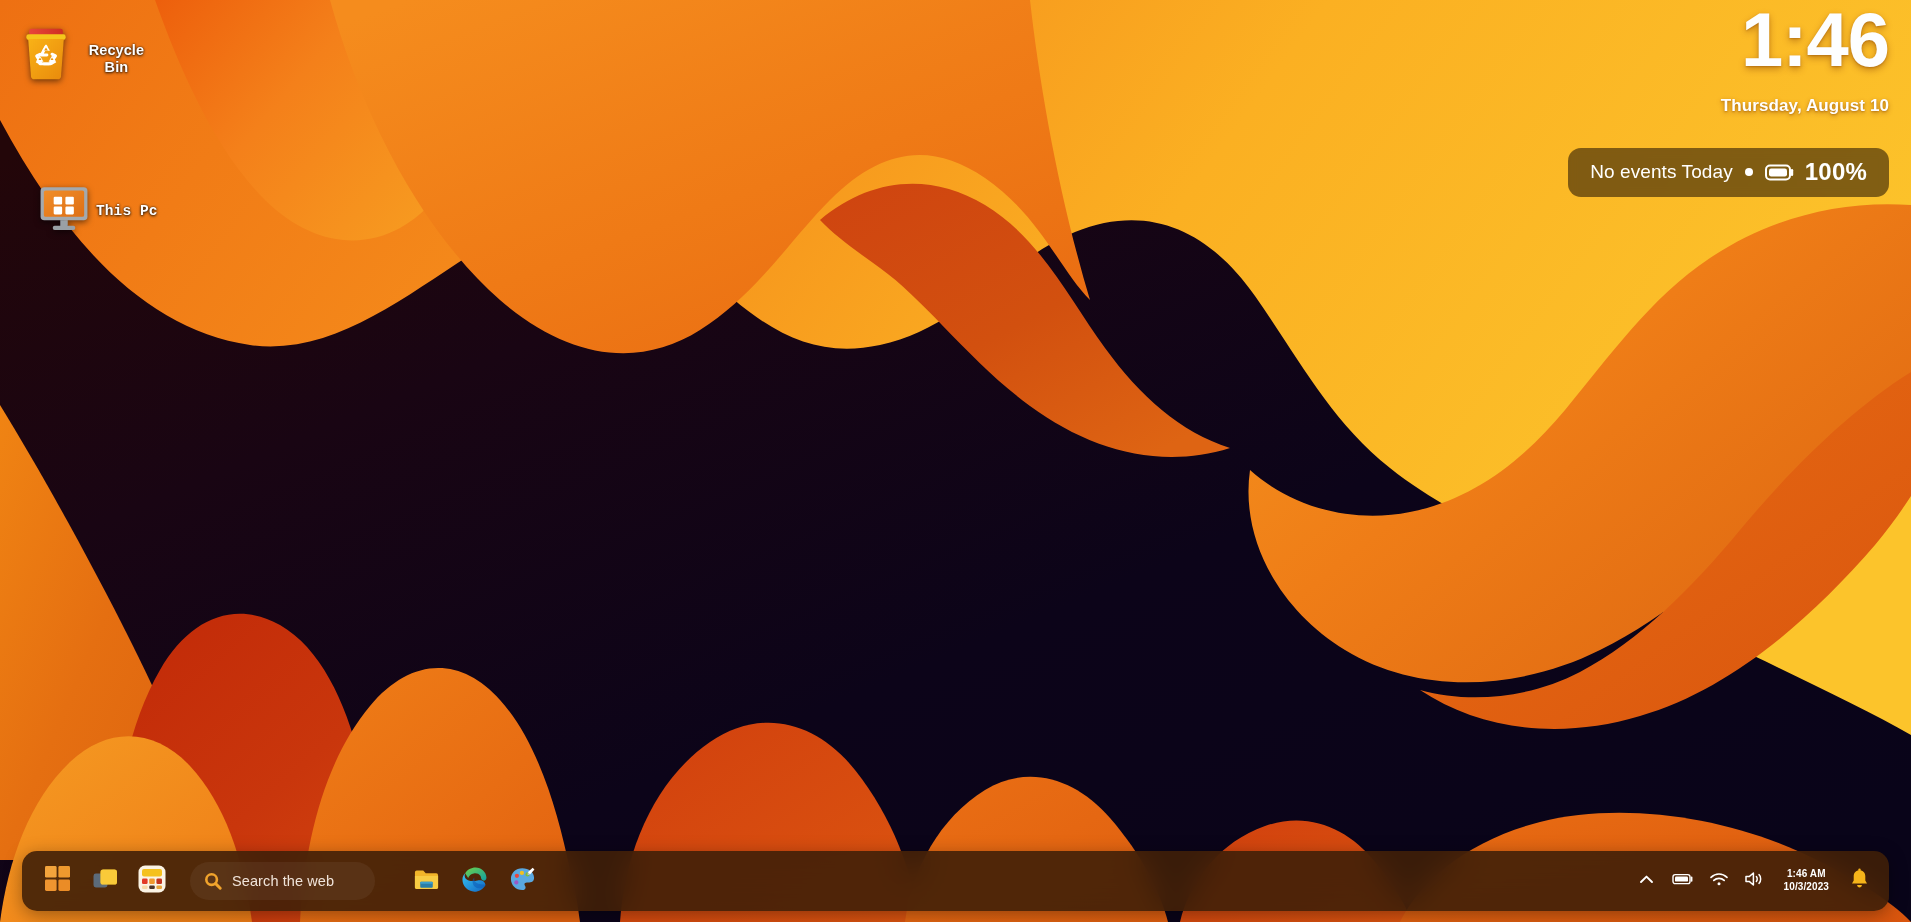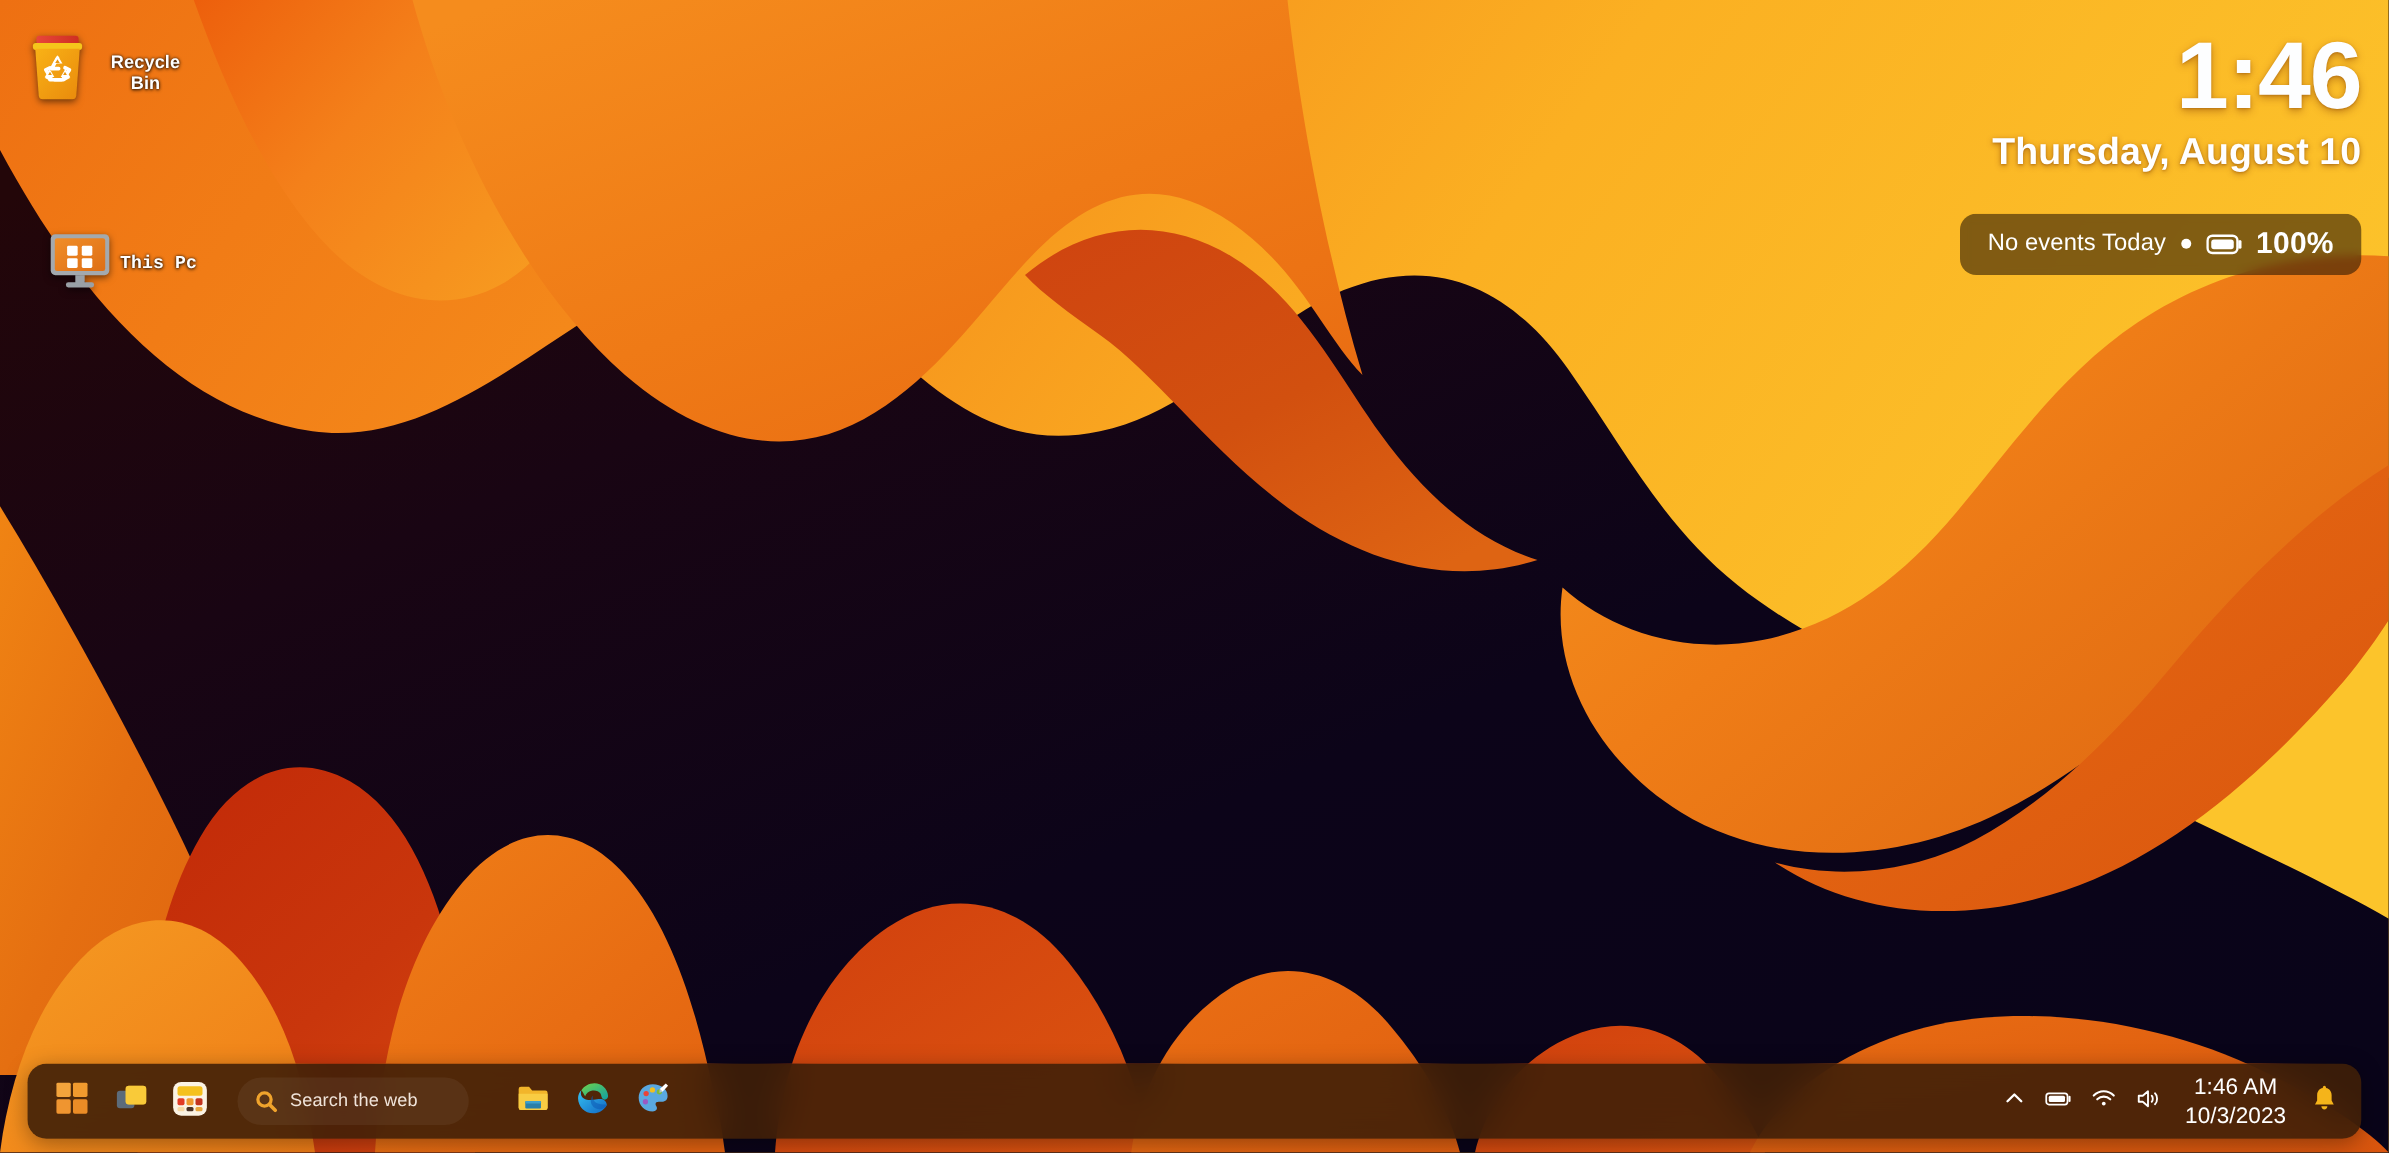--- a/index.html
+++ b/index.html
@@ -53,36 +53,36 @@
     letter-spacing:.1px;
     text-shadow:0 1px 3px rgba(0,0,0,.85), 0 0 2px rgba(0,0,0,.7);
     line-height:1.15;
   }
   #icon-recycle { left:16px; top:22px; }
   #icon-thispc  { left:32px; top:175px;font-family:Liberation Mono, monospace; }
 
   
   #clock-widget {
     position:absolute;
-    right:22px; top:25px;
+    right:22px; top:4px;
     z-index:6;
     text-align:right;
     user-select:none;
   }
   #clock-time {
     font-size:76px;
     font-weight:bold;
     color:#fdfeff;
     line-height:.95;
     letter-spacing:-1px;
     text-shadow:0 3px 7px rgba(120,45,0,.40), 0 1px 2px rgba(130,60,0,.35);
   }
   #clock-date {
-    margin-top:8px;
-    font-size:30px;
+    margin-top:20px;
+    font-size:17px;
     font-weight:bold;
     color:#ffffff;
     letter-spacing:.1px;
     text-shadow:0 2px 5px rgba(120,50,0,.45), 0 1px 2px rgba(130,60,0,.4);
   }
   #status-pill {
     margin-top:32px;
     display:inline-flex;
     align-items:center;
     gap:10px;
@@ -181,23 +181,23 @@
     flex-direction:column;
     align-items:center;
     justify-content:center;
     padding:0 10px;
     height:42px;
     border-radius:6px;
     cursor:default;
     line-height:1.28;
   }
   #tray-clock .t, #tray-clock .d {
-    font-size:18px;
+    font-size:10px;
     color:#ffffff;
-    font-weight:normal;
+    font-weight:bold;
     white-space:nowrap;
     letter-spacing:.1px;
   }
   #tray-notif {
     width:36px; height:40px;
     display:flex; align-items:center; justify-content:center;
     border-radius:6px;
     margin-right:2px;
     cursor:default;
   }

